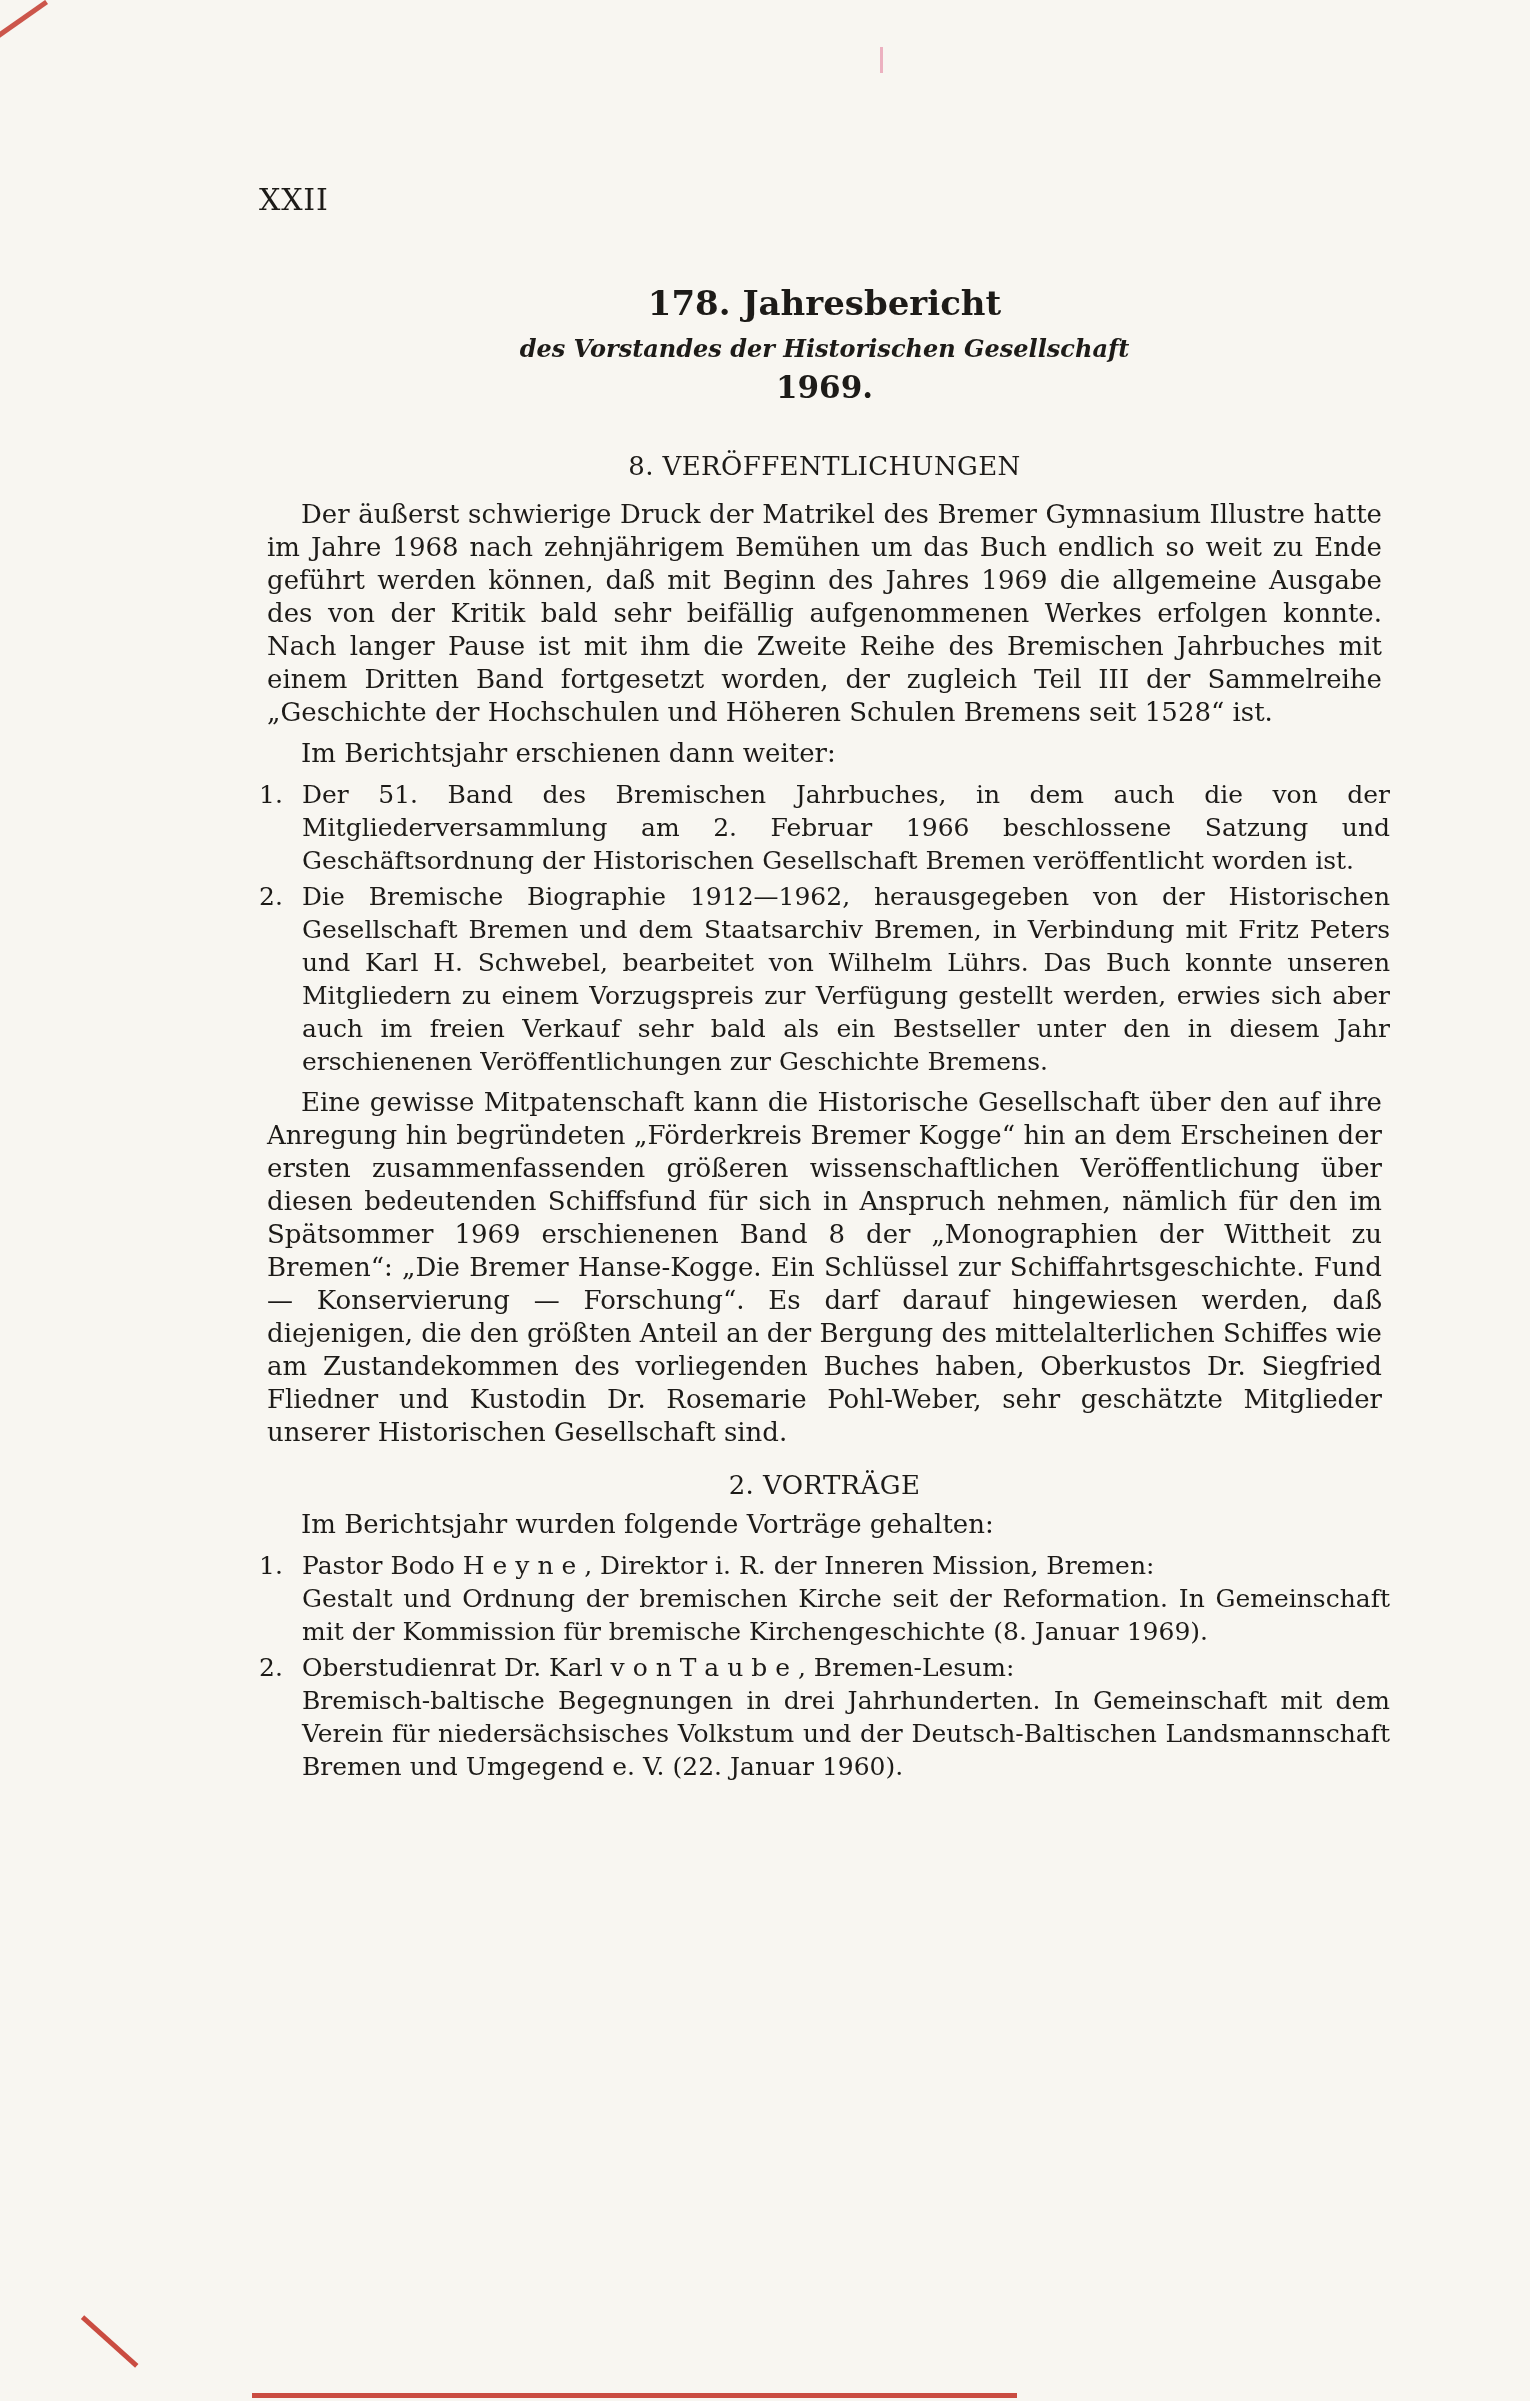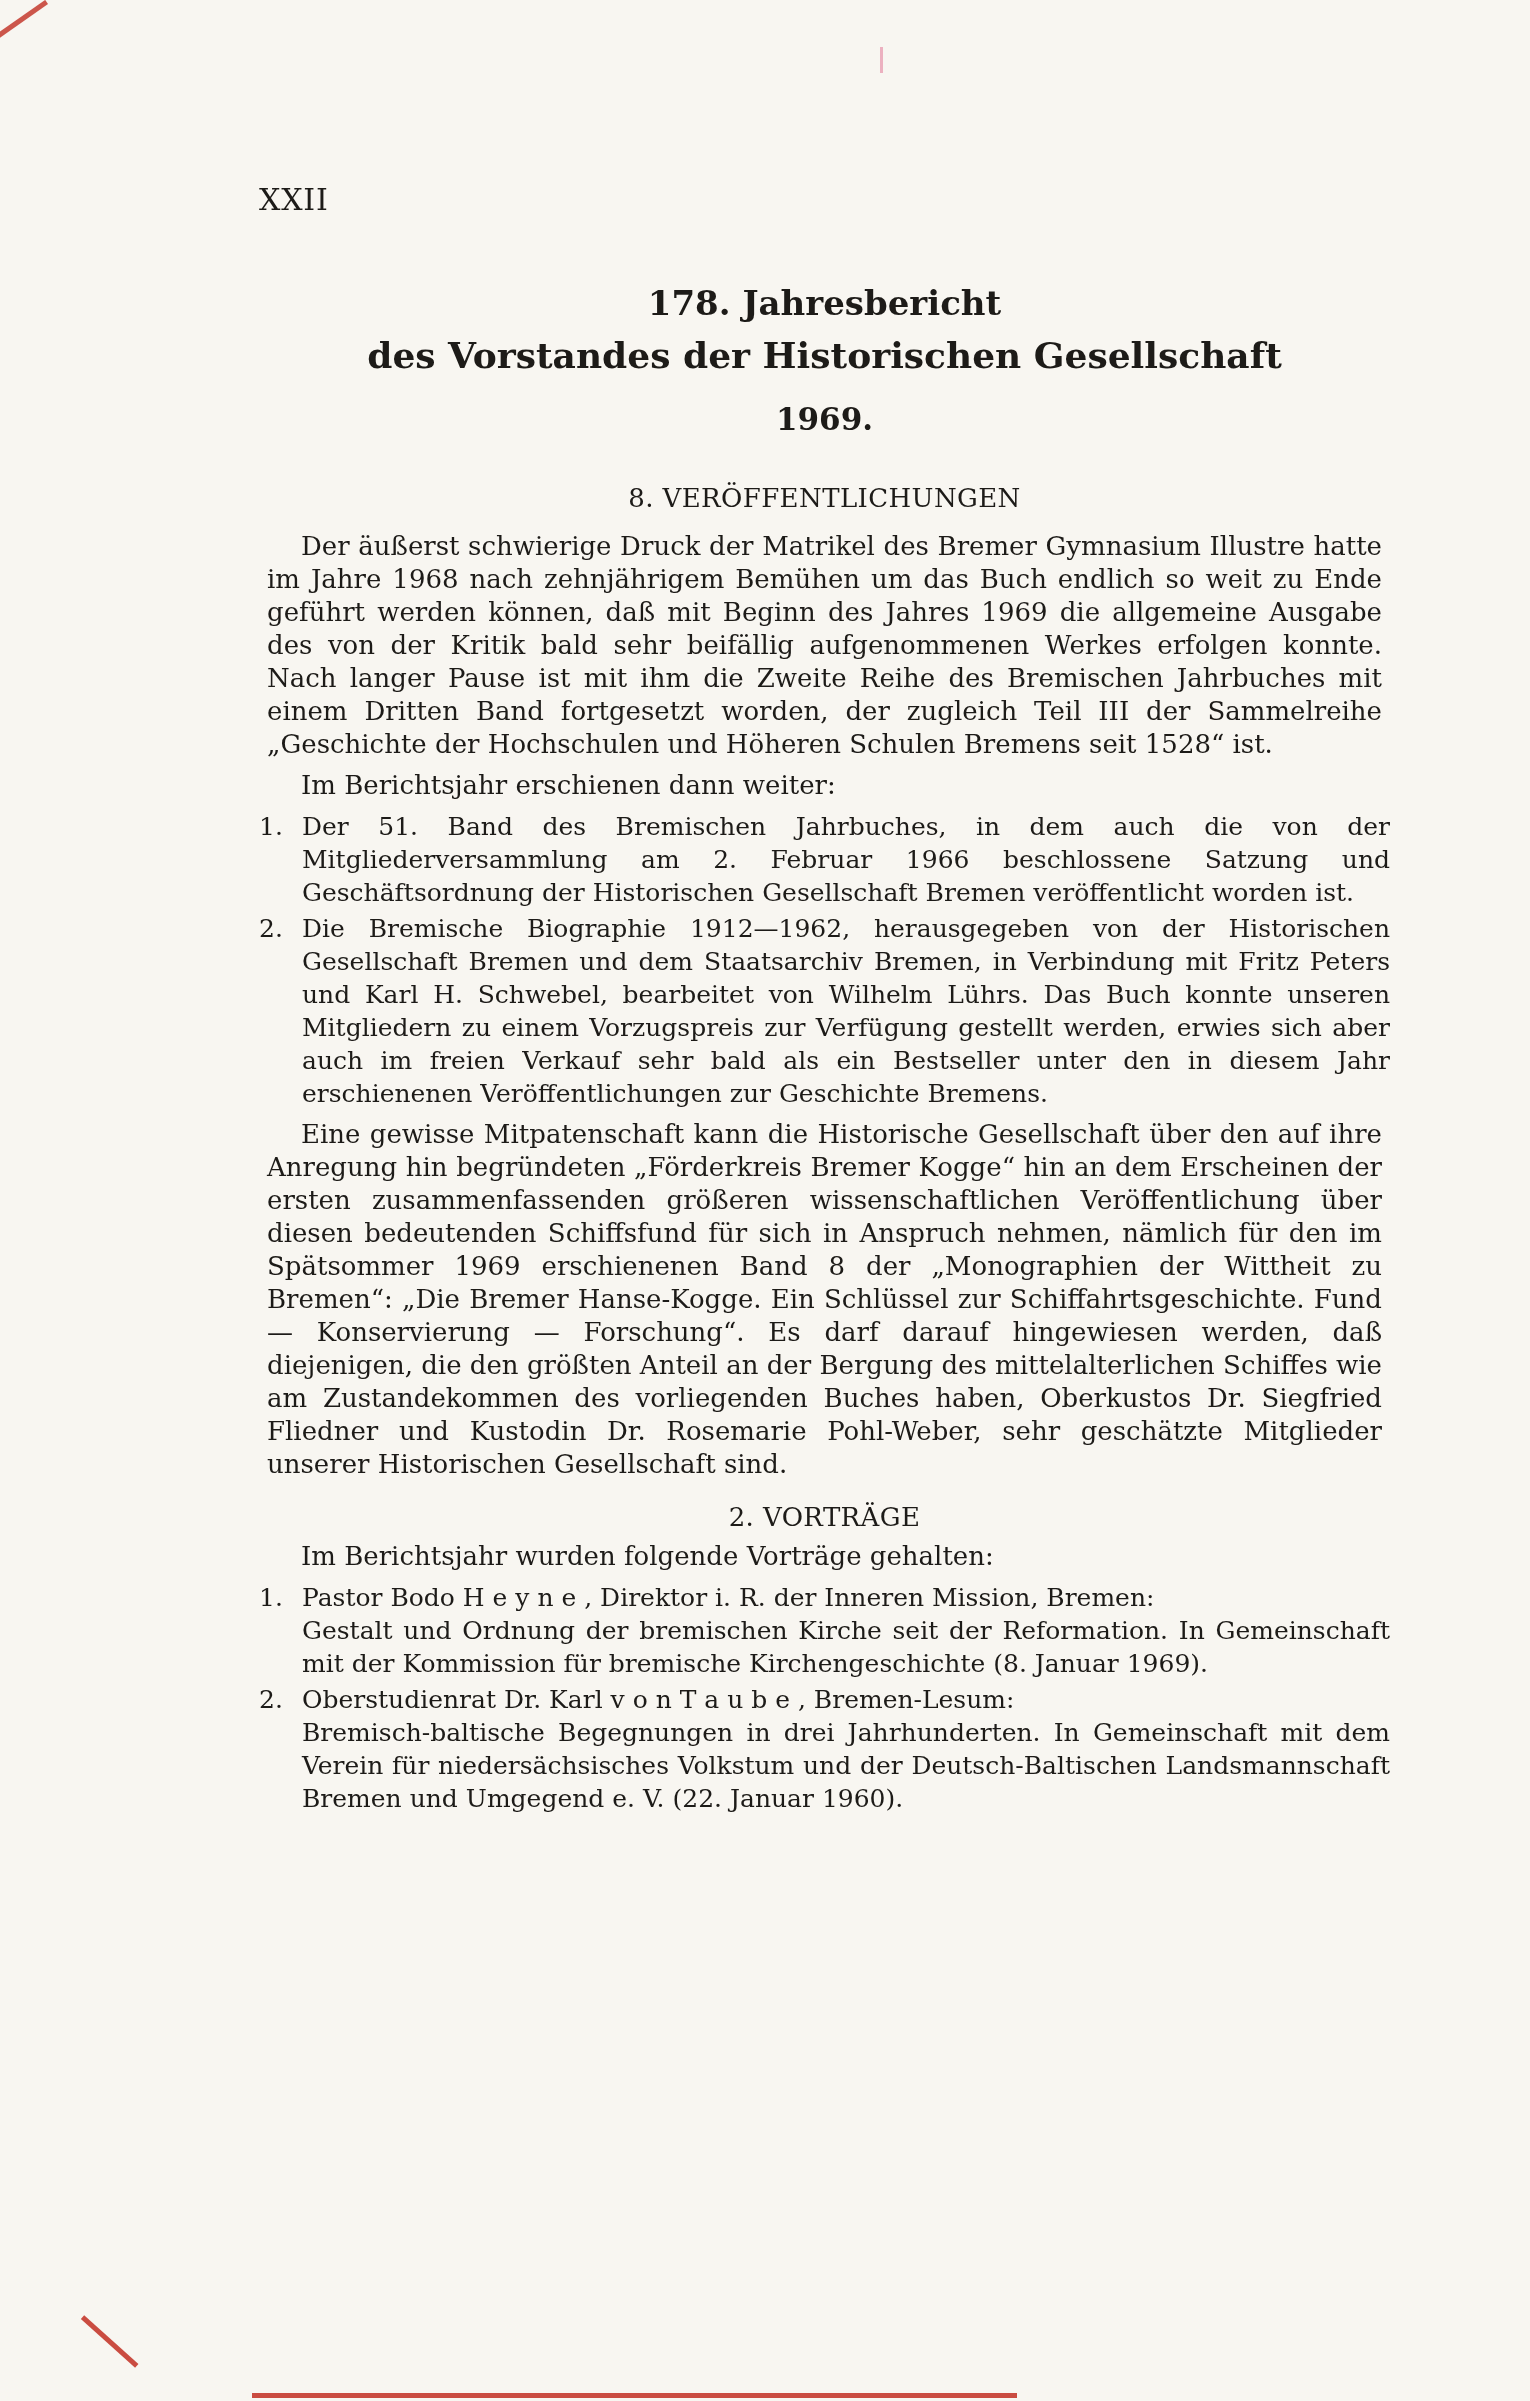--- a/index.html
+++ b/index.html
@@ -28,28 +28,29 @@
   }
   .title-block {
     text-align: center;
     margin-top: 66px;
   }
   .title-line1 {
     font-size: 34px;
     font-weight: bold;
   }
   .title-line2 {
-    font-size: 36px;
+    font-size: 24px;
     font-weight: bold;
     margin-top: 10.7px;
+    font-style: italic;
   }
   .title-line3 {
     font-size: 31px;
     font-weight: bold;
-    margin-top: 25px;
+    margin-top: 6px;
   }
   .section-heading {
     text-align: center;
     font-size: 26px;
     letter-spacing: 0.4px;
     margin-top: 46px;
   }
   .section-heading.second {
     margin-top: 21px;
   }

